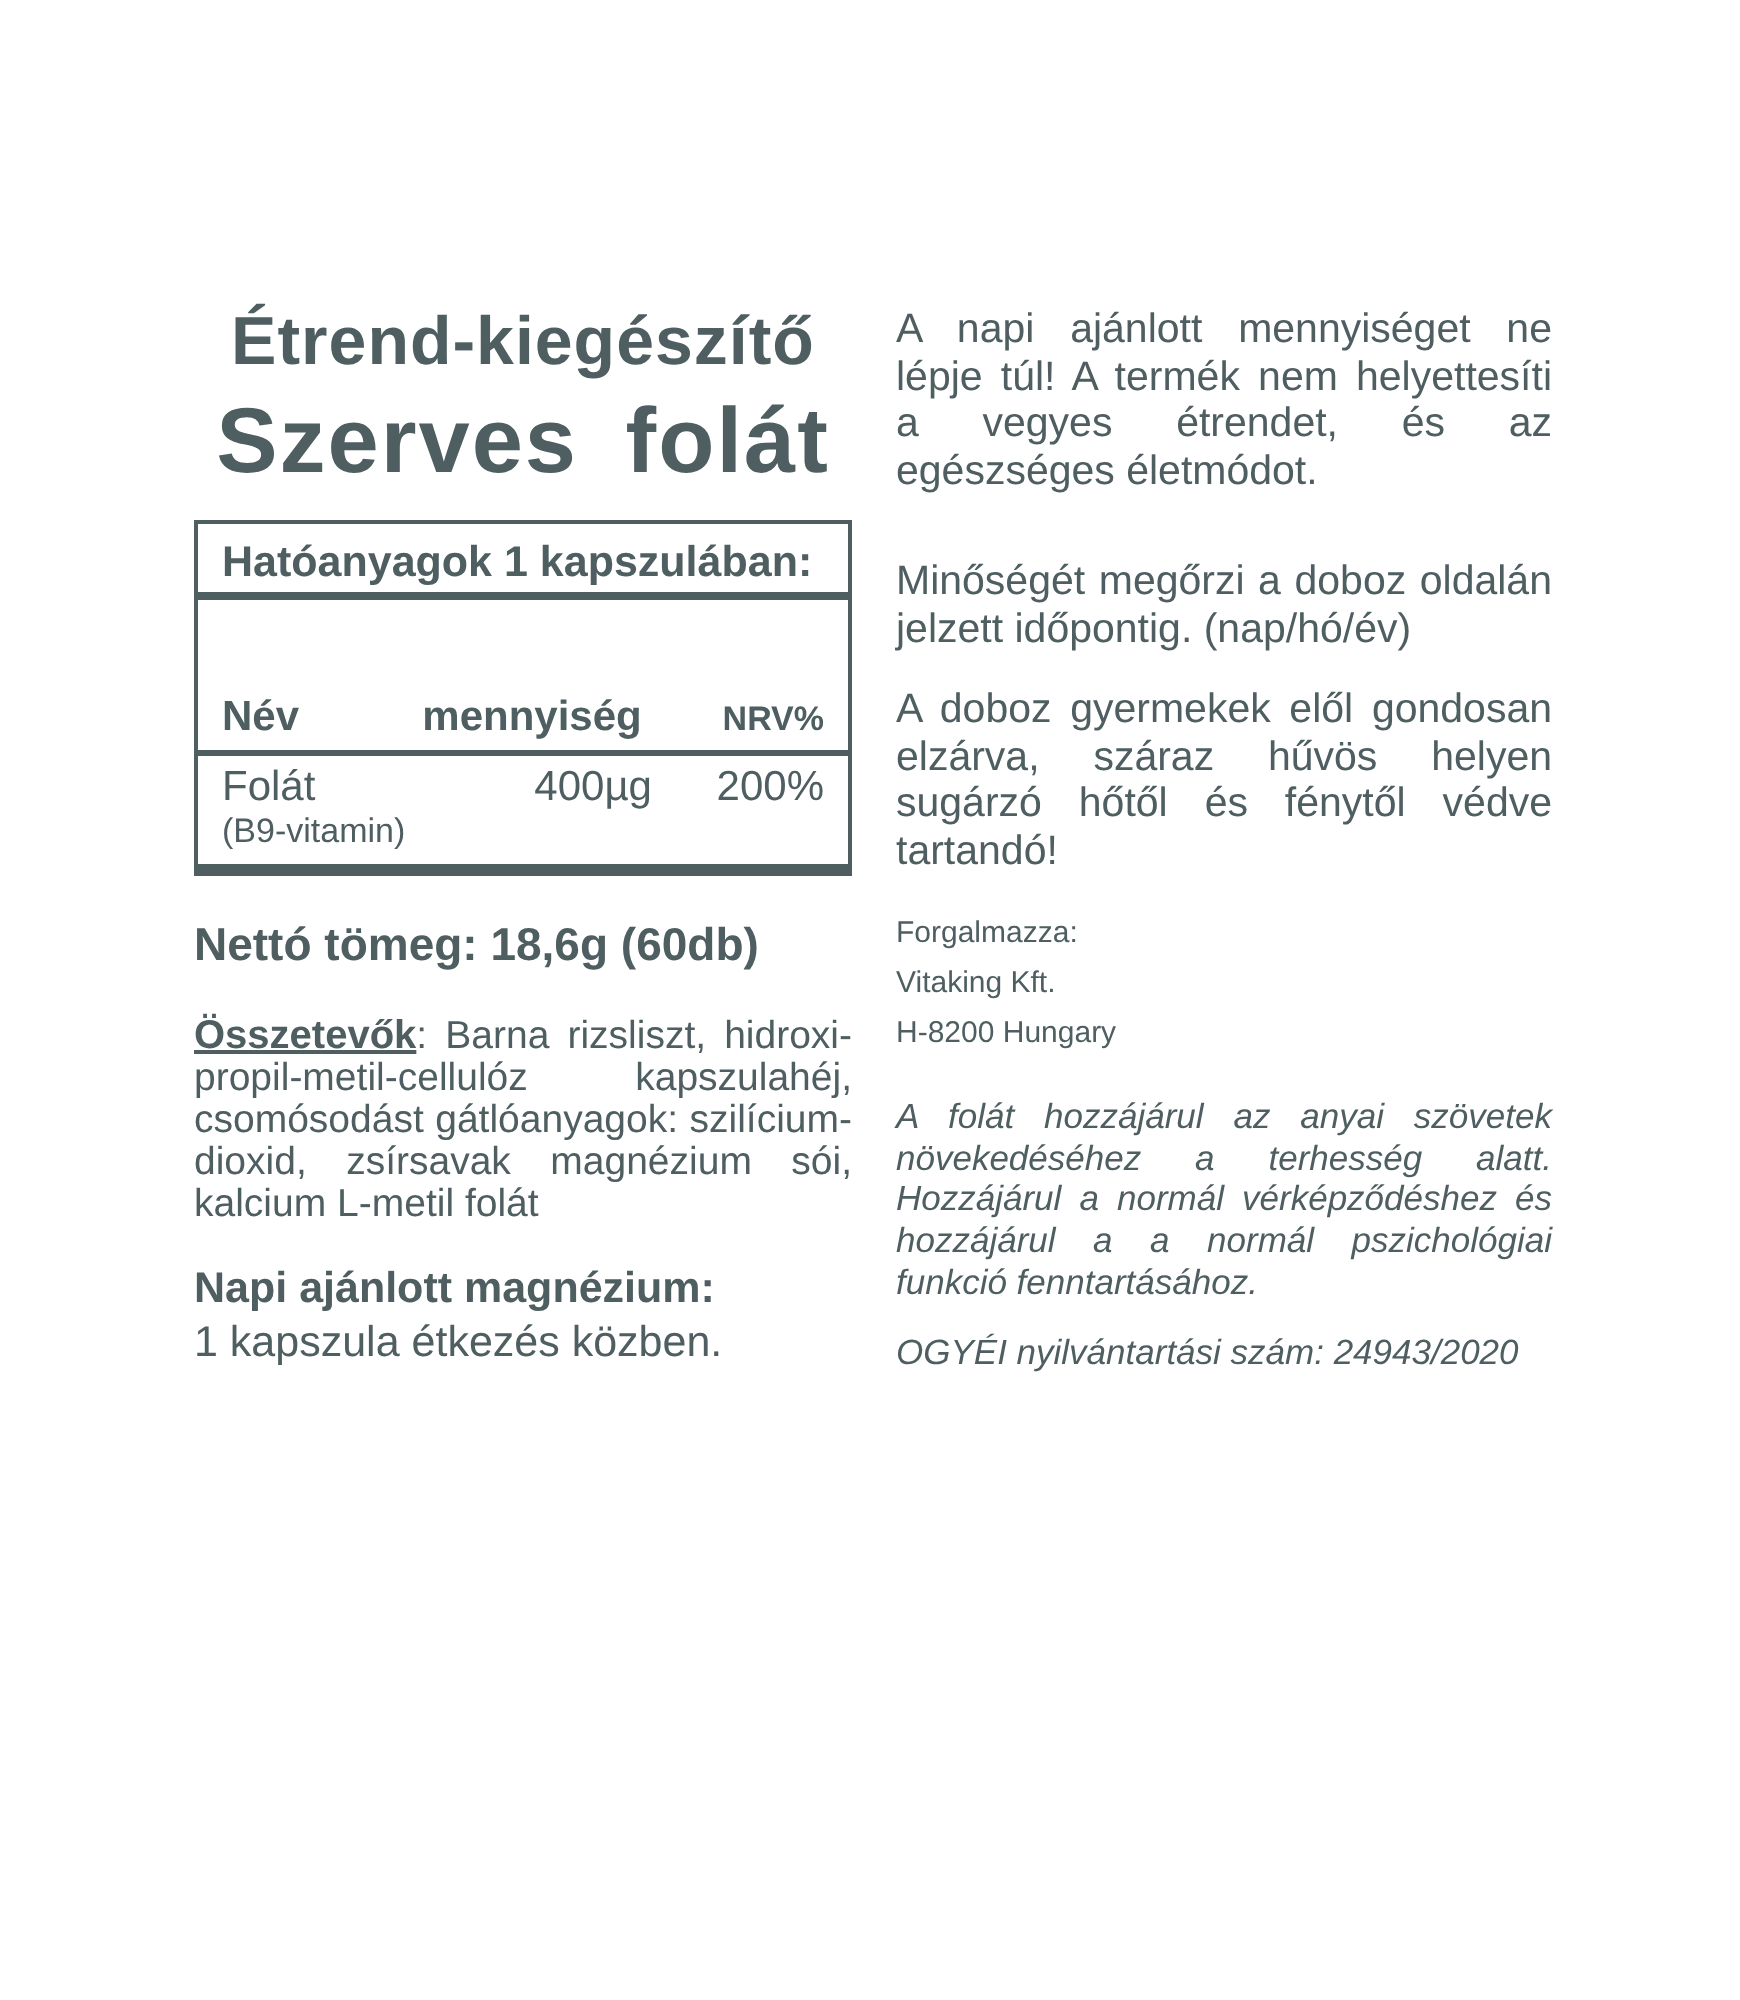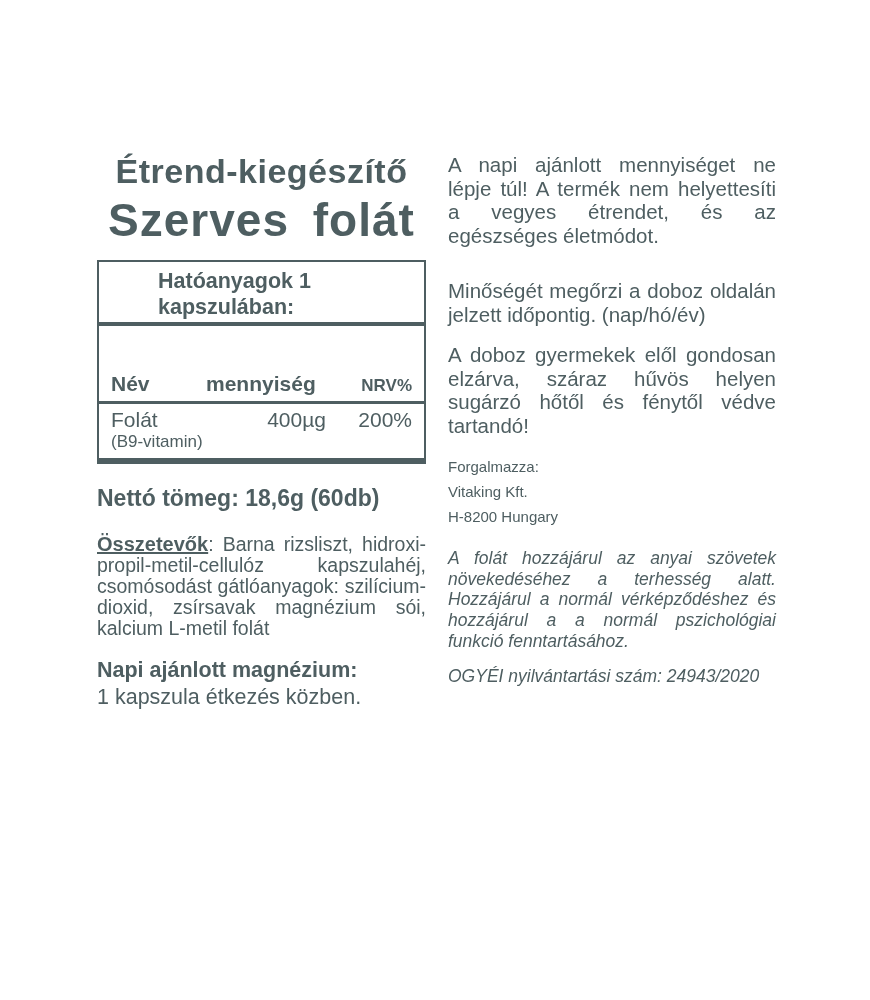--- a/index.html
+++ b/index.html
@@ -22,26 +22,26 @@
     font-size: 34px; font-weight: bold; text-align: center;
     line-height: 42px; letter-spacing: 0.5px; white-space: nowrap;
   }
   .title {
     font-size: 46px; font-weight: bold; text-align: center;
     line-height: 52px; letter-spacing: 1px; word-spacing: 10px;
     margin-top: 2px; white-space: nowrap;
   }
 
   .info-table { border: 2px solid var(--ink); margin-top: 14px; }
-  .t-header { font-size: 21.5px; font-weight: bold; line-height: 26px; padding: 6px 12px 2px; margin-left: 47px; }
+  .t-header { font-size: 21.5px; font-weight: bold; line-height: 26px; padding: 6px 12px 2px; }
   .rule-4 { border-top: 4px solid var(--ink); }
   .rule-3 { border-top: 3px solid var(--ink); }
   .t-cols { display: flex; align-items: baseline; padding: 5px 12px 3px; font-weight: bold; line-height: 25px; }
   .t-col-name { flex: 1; font-size: 21px; }
-  .t-col-amount { width: 120px; text-align: left; font-size: 21px; }
+  .t-col-amount { width: 120px; text-align: center; font-size: 21px; }
   .t-col-nrv { width: 86px; text-align: right; font-size: 17px; margin-top: 42px; }
   .t-row { display: flex; align-items: baseline; padding: 4px 12px 6px; }
   .t-cell-name { flex: 1; }
   .t-name-main { font-size: 21px; line-height: 24px; }
   .t-name-sub { font-size: 17px; line-height: 20px; }
   .t-cell-amount { width: 120px; text-align: right; font-size: 21px; line-height: 24px; }
   .t-cell-nrv { width: 86px; text-align: right; font-size: 21px; line-height: 24px; }
   .t-foot { padding: 5px 12px 4px; font-size: 14.5px; line-height: 16.5px; }
 
   .net-weight { margin-top: 20px; font-size: 23px; font-weight: bold; line-height: 28px; white-space: nowrap; }

